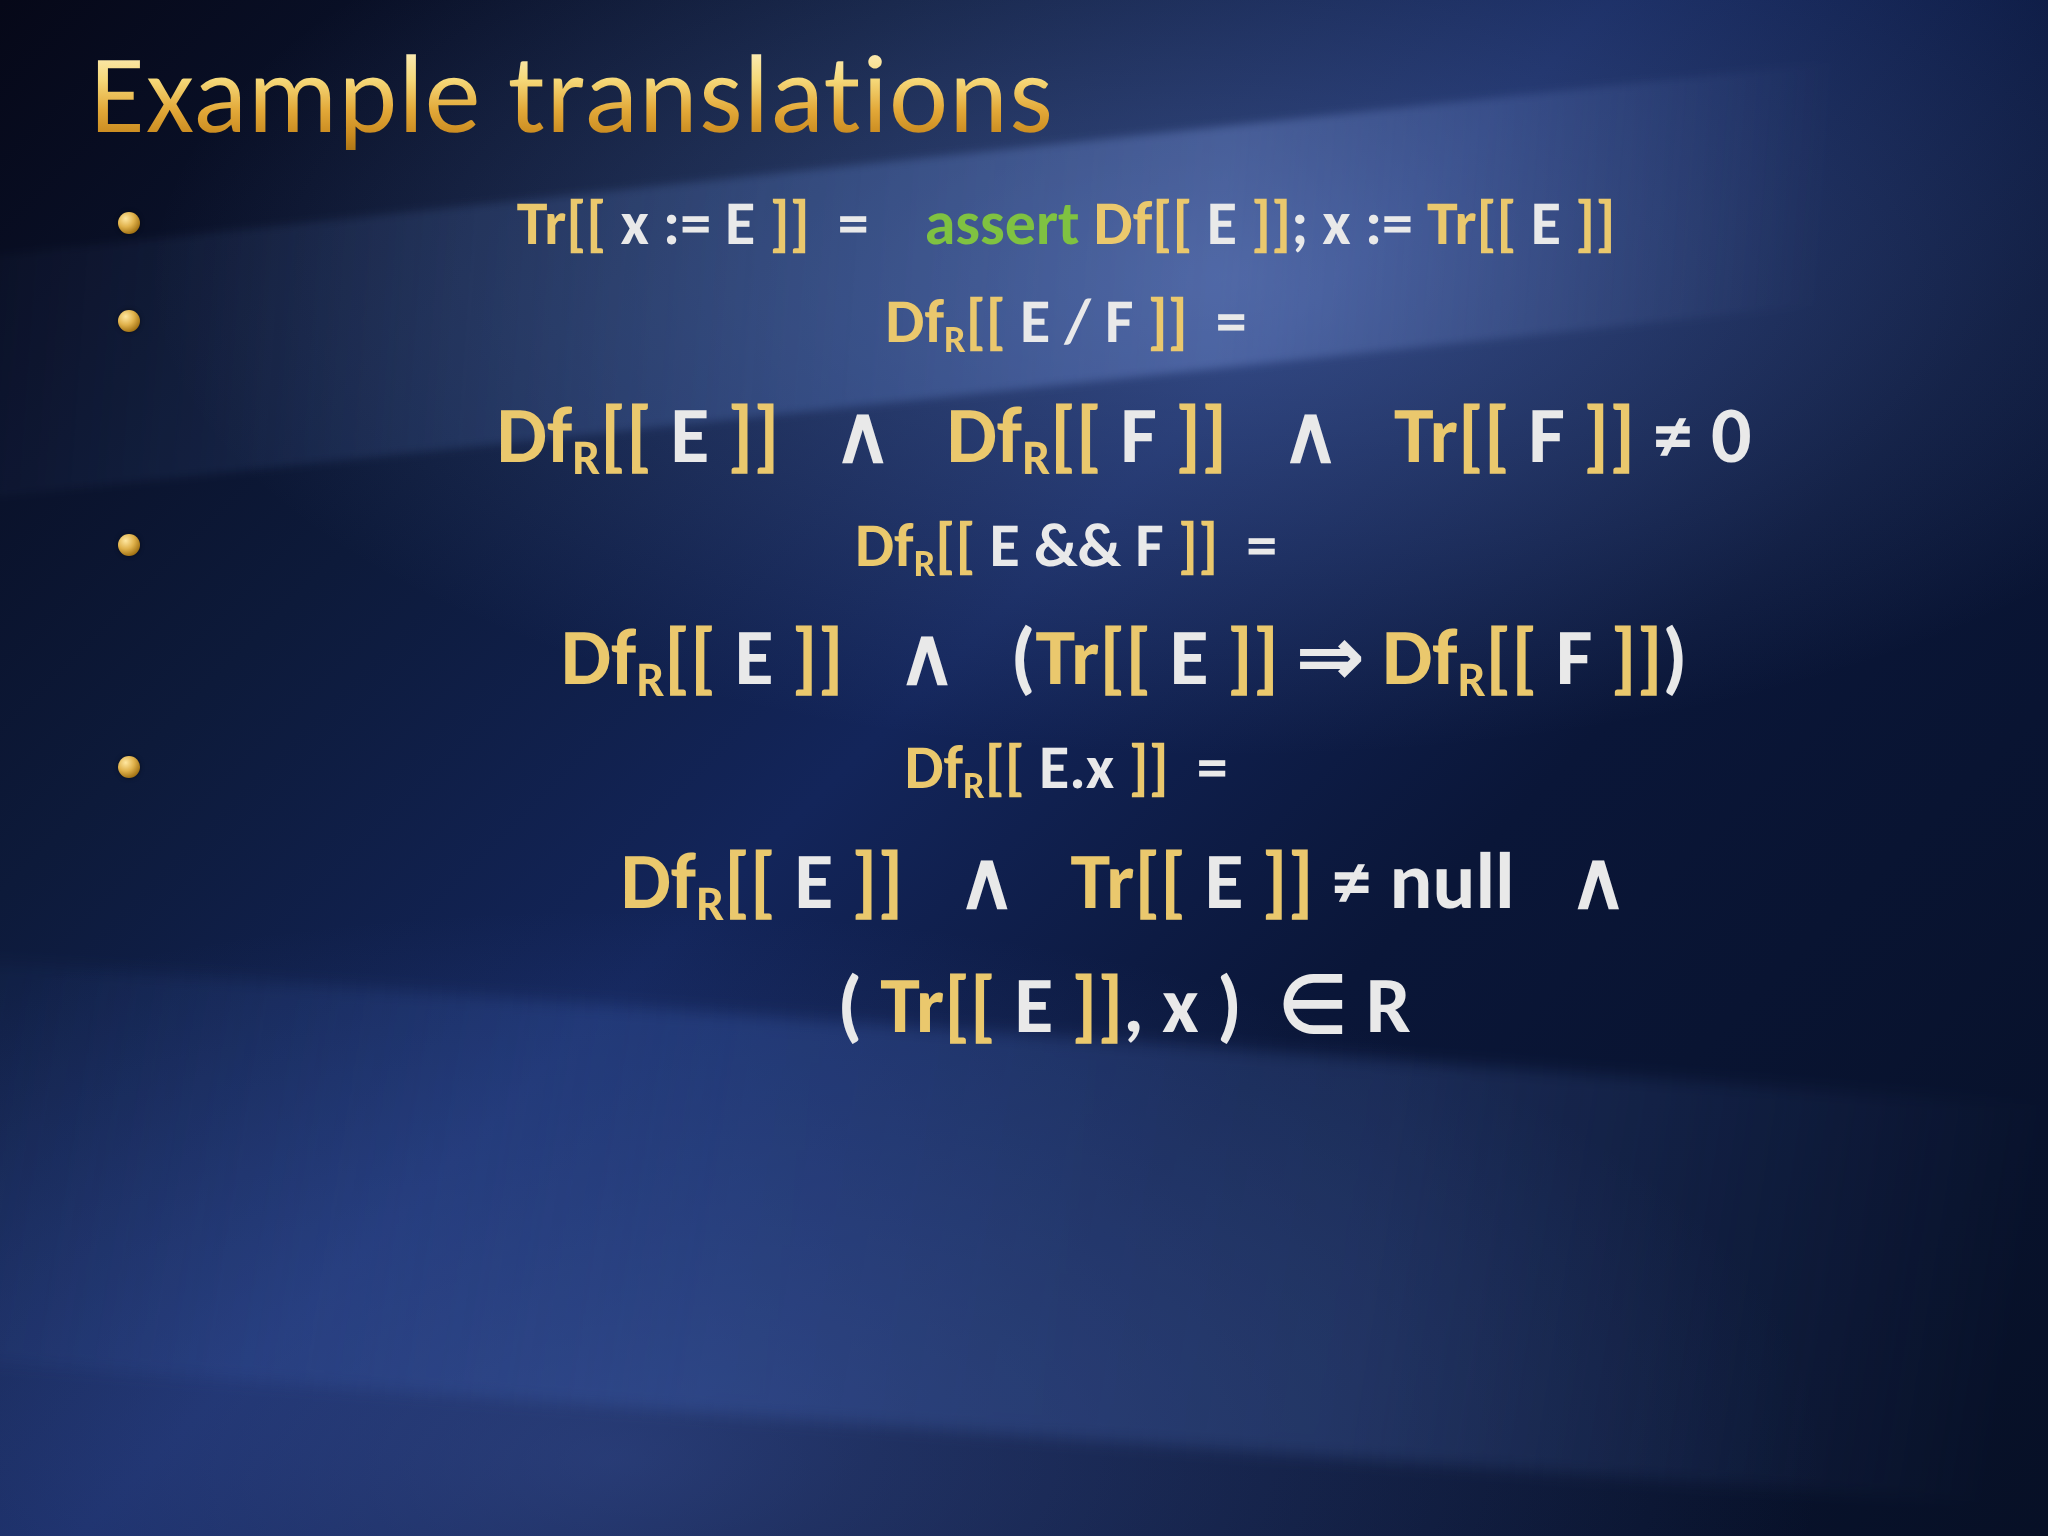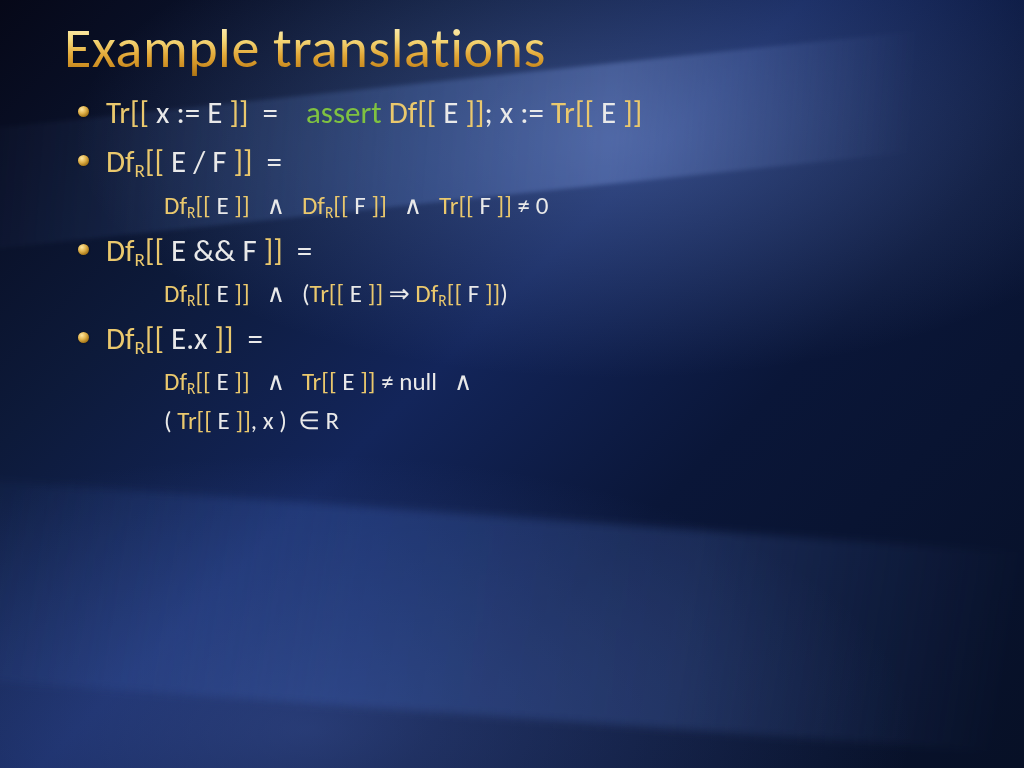--- a/index.html
+++ b/index.html
@@ -12,21 +12,21 @@
   }
   .slide {
     width: 1024px;
     height: 768px;
     background:
       radial-gradient(ellipse 900px 400px at 60% 18%, rgba(120,150,220,0.35), transparent 60%),
       radial-gradient(ellipse 1100px 500px at 30% 95%, rgba(90,120,210,0.35), transparent 55%),
       linear-gradient(135deg, #060818 0%, #0d1a3a 25%, #13255a 45%, #0a1638 65%, #071026 100%);
     position: relative;
     box-sizing: border-box;
-    padding: 18px 45px 0 64px;
+    padding: 18px 45px 0 45px;
     color: #e8e8e8;
   }
   .streak {
     position: absolute;
     pointer-events: none;
   }
   .streak.s1 {
     top: 70px; left: -50px; width: 1200px; height: 120px;
     background: linear-gradient(100deg, transparent, rgba(110,150,230,0.25) 40%, rgba(150,180,255,0.28) 55%, transparent 80%);
     transform: rotate(-6deg);
@@ -57,37 +57,38 @@
     padding: 0 0 0 8px;
     position: relative;
     z-index: 2;
   }
   ul.main > li {
     position: relative;
     padding-left: 34px;
     font-size: 31px;
     line-height: 1.6;
     color: #e9e9e9;
-    font-weight: 400;
+    font-weight: 700;
+    text-align: center;
   }
   ul.main > li::before {
     content: "";
     position: absolute;
     left: 6px;
     top: 18px;
     width: 11px;
     height: 11px;
     border-radius: 50%;
     background: radial-gradient(circle at 35% 30%, #ffe7a0 0%, #e0b24c 40%, #a37314 75%, #4a2f06 100%);
     box-shadow: 0 0 2px rgba(0,0,0,0.5);
   }
   .indent {
     display: block;
     padding-left: 58px;
-    font-size: 25px;
+    font-size: 40px;
     line-height: 1.55;
   }
   .gold { color: #eac86d; }
   .green { color: #7fc241; }
   sub {
     font-size: 0.62em;
     vertical-align: -0.25em;
   }
 </style>
 </head>

